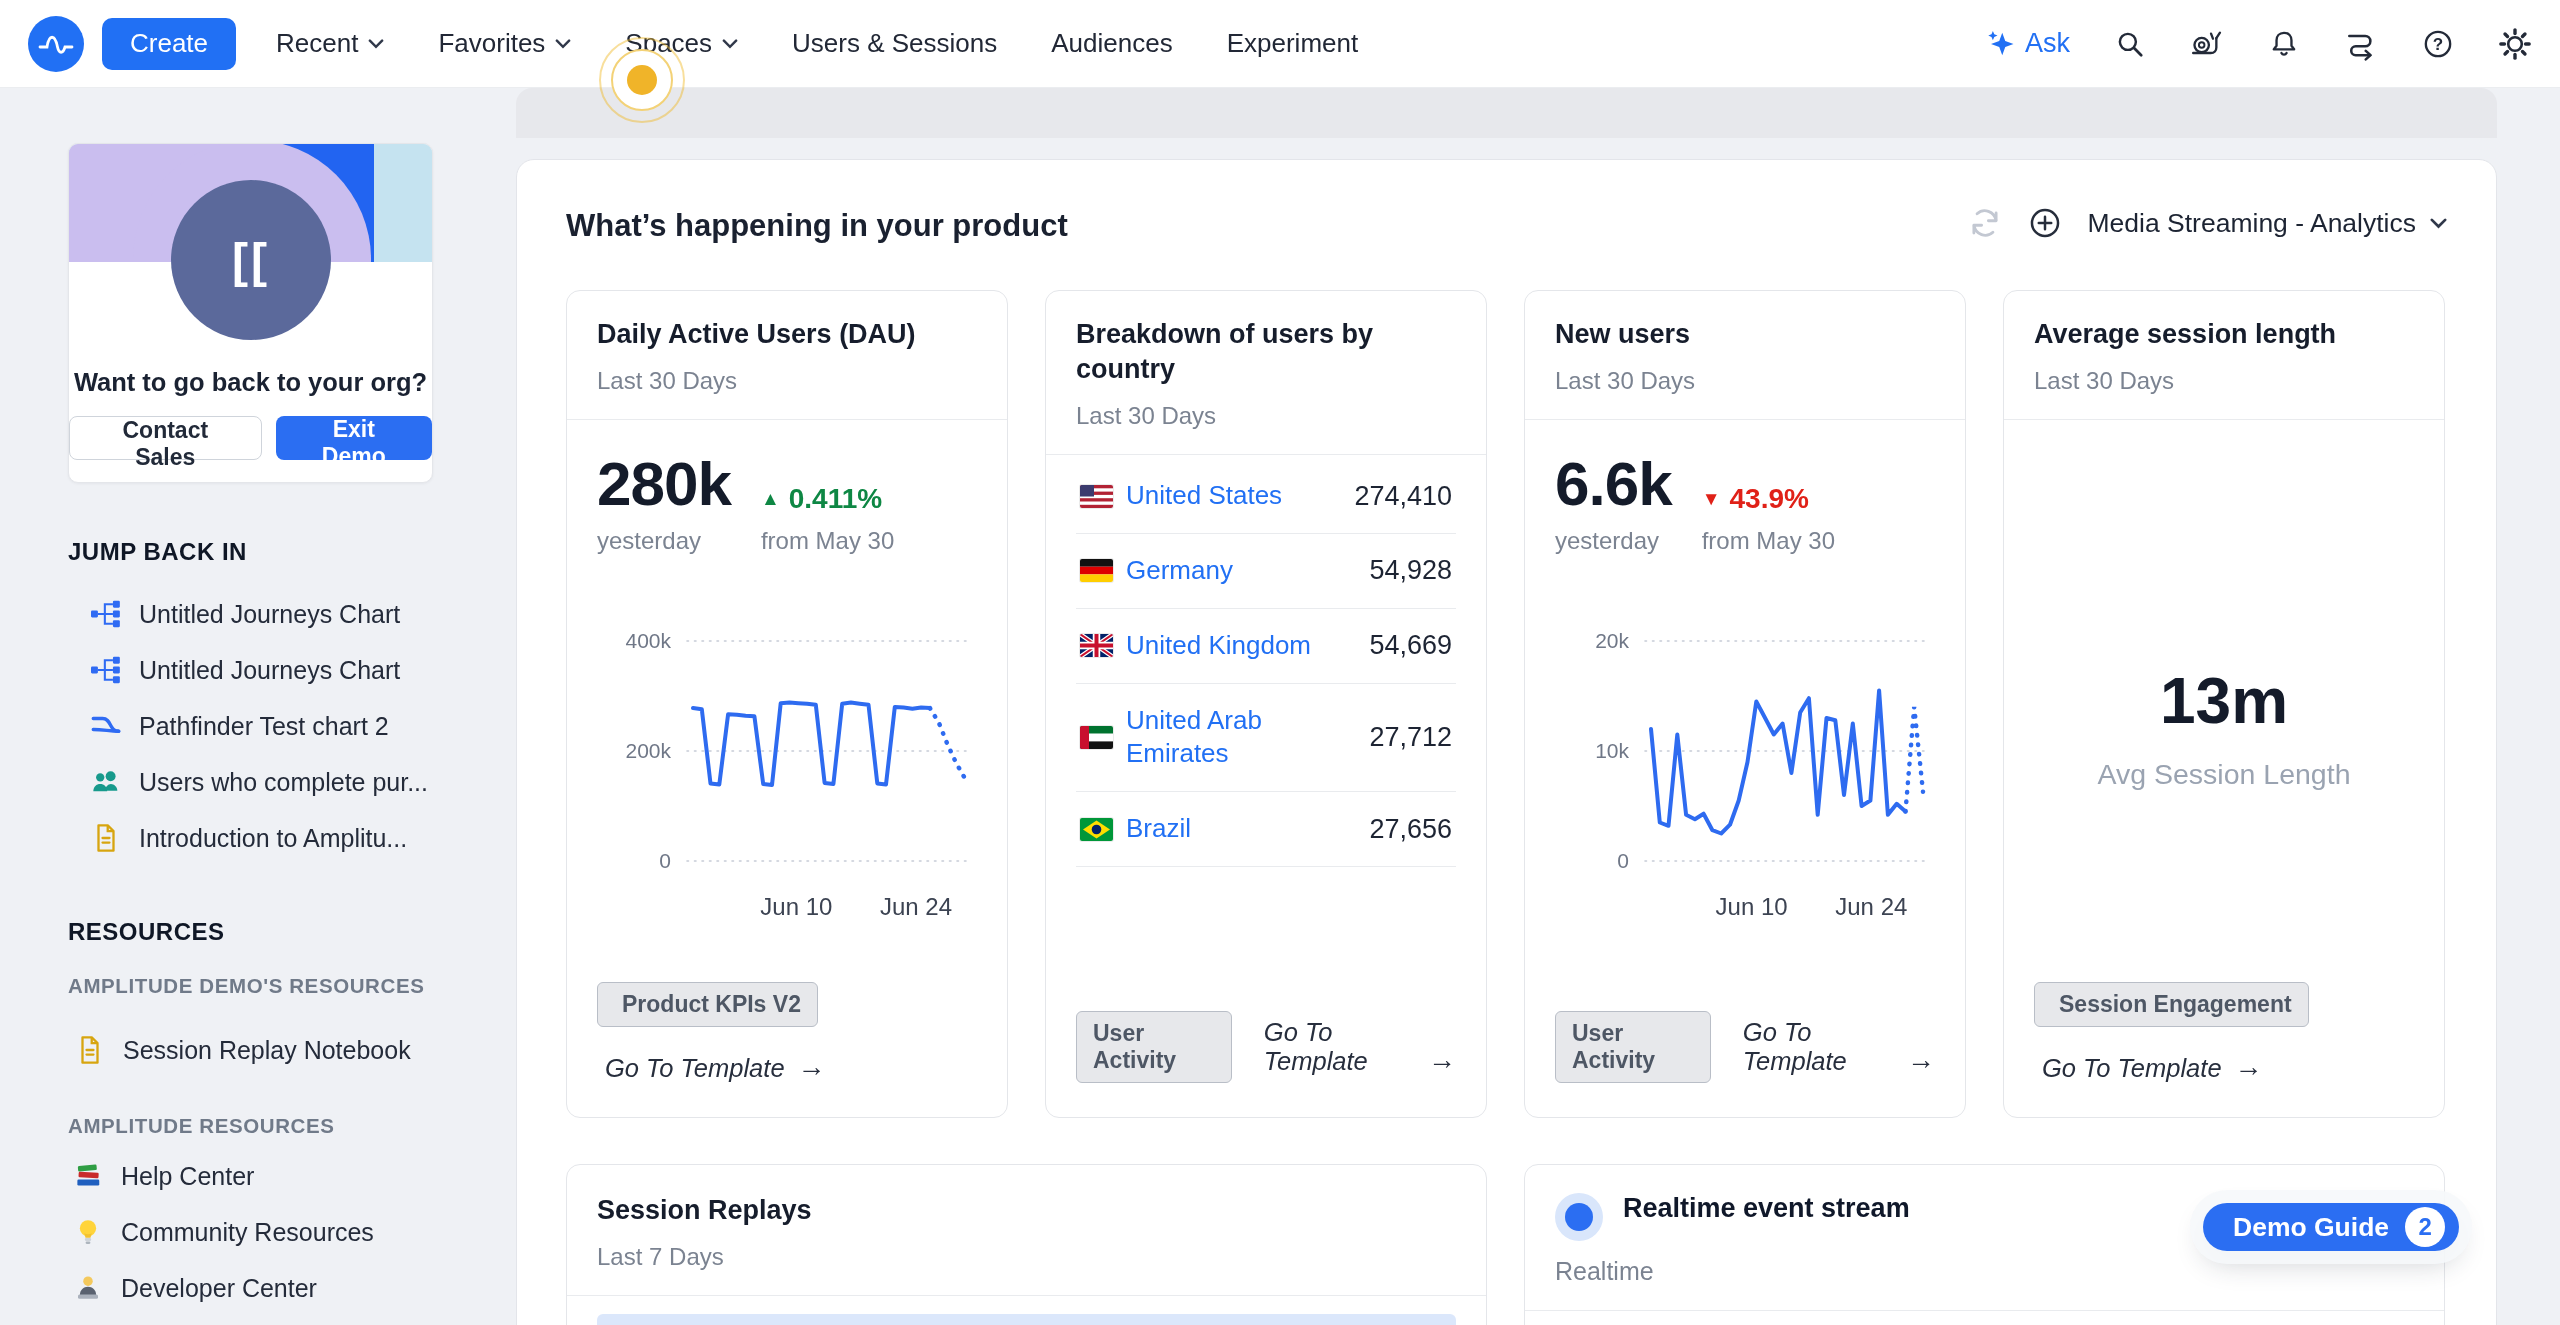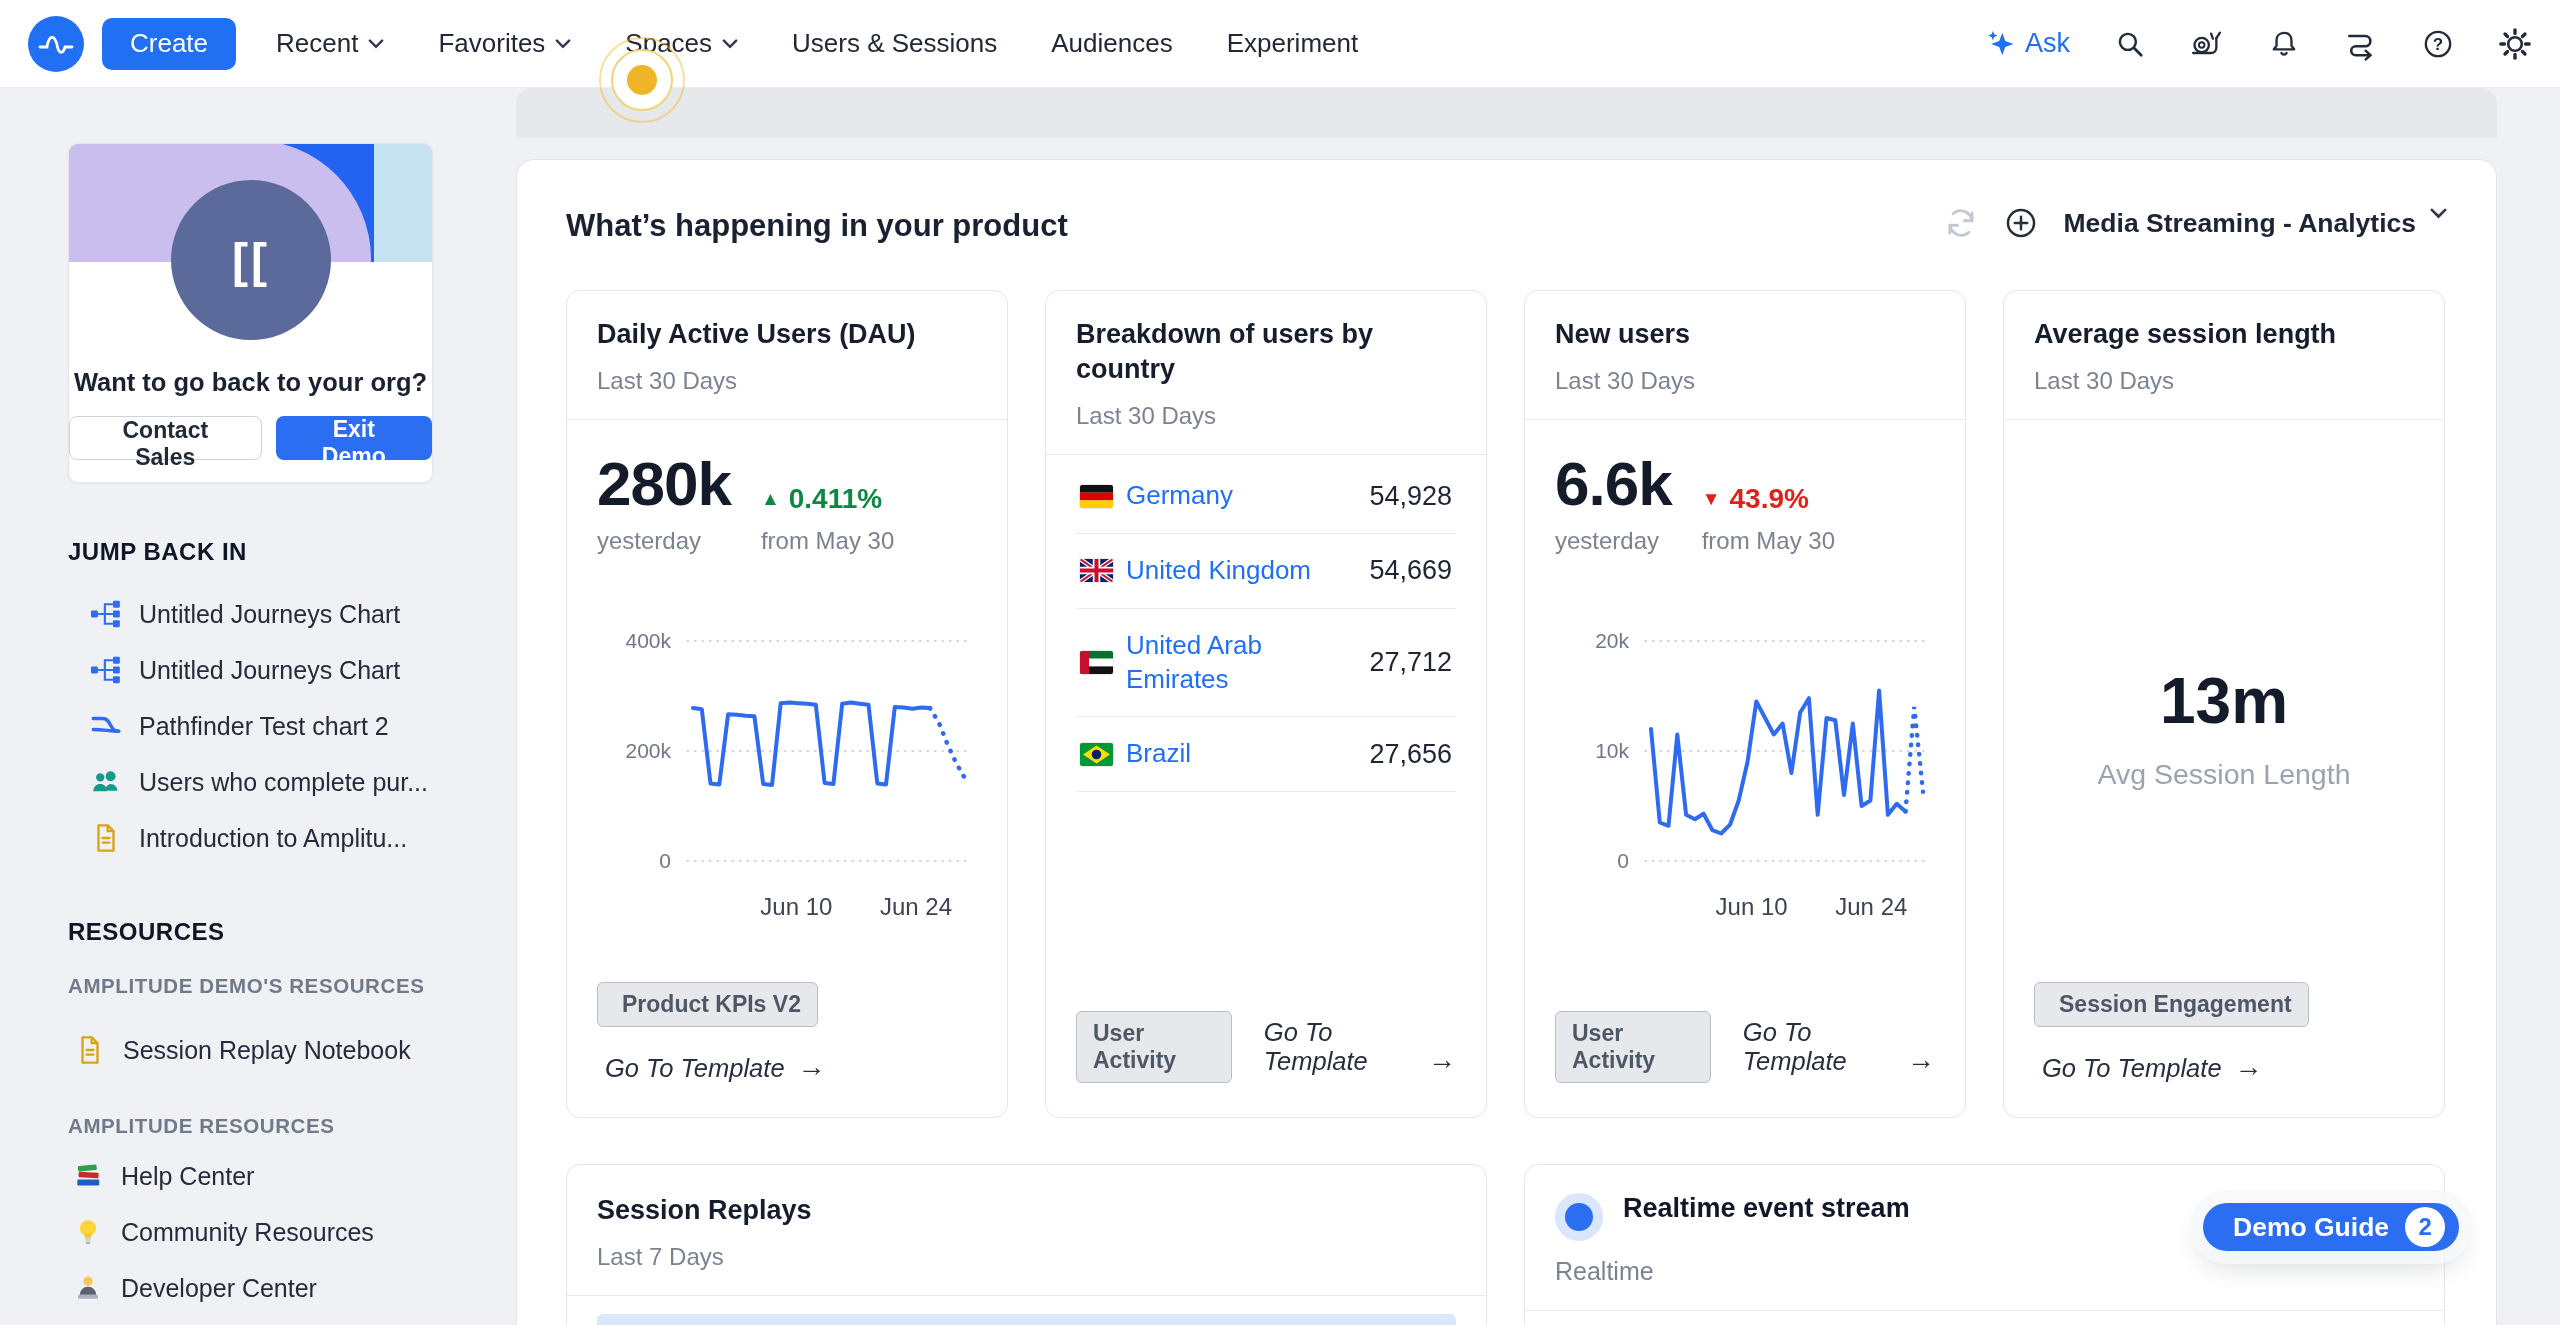--- a/index.html
+++ b/index.html
@@ -40,21 +40,21 @@
 
   .side-title { position:absolute; left:68px; font-size:24px; font-weight:700; color:#0f1726; letter-spacing:.5px; }
   .side-subtitle { position:absolute; left:68px; font-size:20.5px; font-weight:700; color:#707a89; letter-spacing:.6px; }
   .side-row { position:absolute; display:flex; align-items:center; gap:17px; height:56px; cursor:pointer; font-size:25px; color:#242b3a; white-space:nowrap; }
   .side-row .ic { width:32px; display:flex; justify-content:center; flex:none; }
 
   
   .panel { position:absolute; left:516px; top:159px; width:1981px; height:1400px; background:#fff; border:1.5px solid #e3e5ea; border-radius:18px; z-index:5; }
   .panel-title { position:absolute; left:49px; top:48px; font-size:31px; font-weight:600; color:#1a2130; }
   .panel-right { position:absolute; right:49px; top:46px; display:flex; align-items:center; gap:26px; }
-  .workspace { display:flex; gap:14px; font-size:26.5px; font-weight:700; color:#1d2433; cursor:pointer; }
+  .workspace { display:flex; align-items:center; gap:14px; font-size:26.5px; font-weight:400; color:#1d2433; cursor:pointer; }
 
   .cards-row { position:absolute; left:49px; top:130px; display:flex; gap:37px; }
   .card { width:442px; height:828px; background:#fff; border:1.5px solid #e4e6ea; border-radius:14px; display:flex; flex-direction:column; }
   .card-head { padding:26px 30px 24px; border-bottom:1.5px solid #e9ebee; min-height:118px; }
   .card-title { font-size:27px; font-weight:600; color:#161d2c; line-height:1.3; }
   .card-sub { font-size:24px; color:#7b8391; margin-top:15px; }
   .card-body { padding:28px 30px 34px; display:flex; flex-direction:column; flex:1; }
 
   .stat-grid { display:grid; grid-template-columns:max-content max-content; column-gap:30px; row-gap:8px; align-items:baseline; }
   .big-value { font-size:62px; font-weight:700; letter-spacing:-1px; color:#141b2a; }
@@ -401,20 +401,35 @@
 
     <section class="card">
       <div class="card-head">
         <div class="card-title">Breakdown of users by country</div>
         <div class="card-sub">Last 30 Days</div>
       </div>
       <div class="card-body" style="padding-top:4px;">
         <div class="tbl-row">
           <span class="tbl-name">
             <svg width="33" height="23" viewBox="0 0 33 23">
+                <rect width="33" height="23" fill="#b22234"></rect>
+                <g fill="#fff">
+                  <rect y="3.3" width="33" height="3.3"></rect>
+                  <rect y="9.9" width="33" height="3.3"></rect>
+                  <rect y="16.5" width="33" height="3.3"></rect>
+                </g>
+                <rect width="14" height="11.5" fill="#3c3b6e"></rect>
+              </svg>
+            <span>United States</span>
+          </span>
+          <span class="tbl-val">274,410</span>
+        </div>
+        <div class="tbl-row">
+          <span class="tbl-name">
+            <svg width="33" height="23" viewBox="0 0 33 23">
                 <rect width="33" height="7.7" fill="#111"></rect>
                 <rect y="7.7" width="33" height="7.7" fill="#dd0000"></rect>
                 <rect y="15.4" width="33" height="7.6" fill="#ffce00"></rect>
               </svg>
             <span>Germany</span>
           </span>
           <span class="tbl-val">54,928</span>
         </div>
         <div class="tbl-row">
           <span class="tbl-name">

